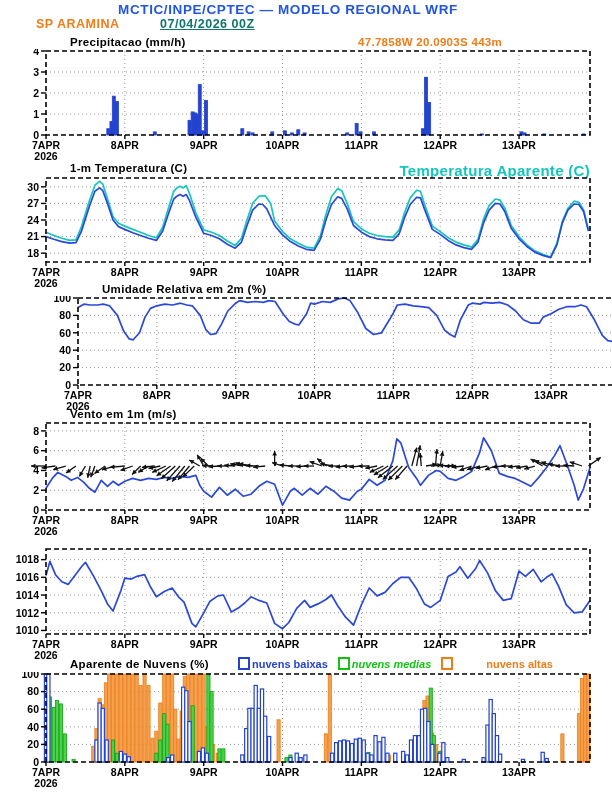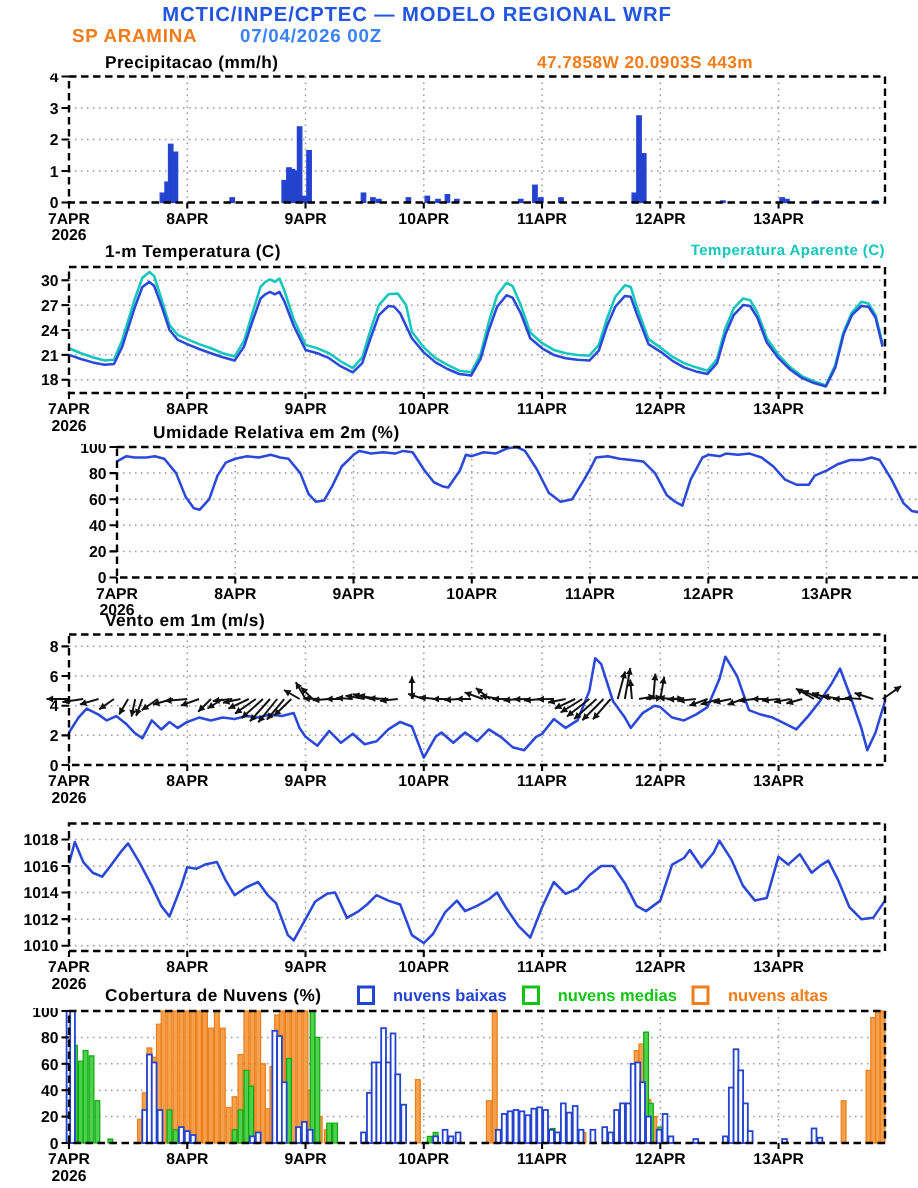--- a/index.html
+++ b/index.html
@@ -1,38 +1,38 @@
 <!DOCTYPE html>
 <html><head>
 <meta charset="utf-8">
 <style>
   html,body{margin:0;padding:0;background:#fff;}
   #page{position:relative;width:612px;height:792px;background:#fff;overflow:hidden;
         font-family:"Liberation Sans",sans-serif;font-weight:bold;}
-  .hdr1{position:absolute;top:2px;left:2px;width:552px;text-align:center;
+  .hdr1{position:absolute;top:2px;left:12px;width:552px;text-align:center;
         font-size:13.5px;letter-spacing:.6px;white-space:pre;}
-  .hdr2-station{position:absolute;top:17px;left:48px;font-size:12.5px;letter-spacing:.5px;}
+  .hdr2-station{position:absolute;top:17px;left:36px;font-size:12.5px;letter-spacing:.5px;}
   .hdr2-run{position:absolute;top:17px;left:160px;font-size:12.5px;letter-spacing:.5px;}
   .panel{position:absolute;left:0;width:612px;}
   .ptitle{position:absolute;top:0;left:70px;font-size:11.5px;letter-spacing:.3px;color:#000;white-space:nowrap;text-align:center;}
   .pannot{position:absolute;top:0;left:358px;font-size:11.5px;letter-spacing:.3px;white-space:nowrap;}
-  .plegend-t{position:absolute;top:0;right:22px;font-size:10px;letter-spacing:.3px;white-space:nowrap;margin-left:24px;}
+  .plegend-t{position:absolute;top:0;right:22px;font-size:15px;letter-spacing:.3px;white-space:nowrap;margin-left:24px;}
   .cl-legend{position:absolute;top:0;left:238px;right:2px;font-size:11px;display:flex;gap:10px;white-space:nowrap;}
-  .cl-item{display:flex;align-items:center;gap:12px;}
+  .cl-item{display:flex;align-items:center;gap:2px;}
   .swatch{display:inline-block;width:8px;height:9px;background:#fff;border:2px solid #000;margin-top:-2px;}
   .panel svg{position:absolute;left:0;}
   svg text{font-family:"Liberation Sans",sans-serif;font-weight:bold;fill:#000;}
 </style>
 </head>
 <body>
 
 <div id="page">
   <div class="hdr1" style="color: rgb(34, 85, 224);">MCTIC/INPE/CPTEC — MODELO REGIONAL WRF</div>
   <span class="hdr2-station" style="color: rgb(240, 125, 24);">SP ARAMINA</span>
-  <span class="hdr2-run" style="color: #3b82f6;">07/04/2026 00Z</span>
+  <span class="hdr2-run" style="color: #0f766e; text-decoration: underline;">07/04/2026 00Z</span>
 
   <section class="panel" style="top:36px;height:126px;">
     <span class="ptitle">Precipitacao (mm/h)</span>
     <span class="pannot" style="color: rgb(240, 125, 24);">47.7858W 20.0903S 443m</span>
     <svg style="top:13px;" width="612" height="116">
         <rect x="46" y="2" width="544" height="84" fill="#fff"></rect>
         <line x1="46" y1="65" x2="590" y2="65" stroke="#999999" stroke-width="1" stroke-dasharray="1 3"></line>
         <line x1="46" y1="44" x2="590" y2="44" stroke="#999999" stroke-width="1" stroke-dasharray="1 3"></line>
         <line x1="46" y1="23" x2="590" y2="23" stroke="#999999" stroke-width="1" stroke-dasharray="1 3"></line>
         <line x1="124.84057971014492" y1="2" x2="124.84057971014492" y2="86" stroke="#999999" stroke-width="1" stroke-dasharray="1 3"></line>
@@ -443,33 +443,33 @@
         <line x1="361.3623188405797" y1="87" x2="361.3623188405797" y2="91" stroke="#000" stroke-width="1.4"></line>
         <text x="361.3623188405797" y="101" text-anchor="middle" font-size="10.5">11APR</text>
         <line x1="440.2028985507246" y1="87" x2="440.2028985507246" y2="91" stroke="#000" stroke-width="1.4"></line>
         <text x="440.2028985507246" y="101" text-anchor="middle" font-size="10.5">12APR</text>
         <line x1="519.0434782608695" y1="87" x2="519.0434782608695" y2="91" stroke="#000" stroke-width="1.4"></line>
         <text x="519.0434782608695" y="101" text-anchor="middle" font-size="10.5">13APR</text>
       </svg>
   </section>
 
   <section class="panel" style="top:658px;height:134px;">
-    <span class="ptitle">Cobertura de Nuvens (%)</span>
+    <span class="ptitle">Aparente de Nuvens (%)</span>
     <span class="cl-legend">
       <span class="cl-item">
           <span class="swatch" style="border-color: rgb(36, 67, 207);"></span>
           <span style="color: rgb(36, 67, 207);">nuvens baixas</span>
         </span>
       <span class="cl-item">
           <span class="swatch" style="border-color: rgb(18, 196, 18);"></span>
-          <span style="color: rgb(18, 196, 18);">nuvens medias</span>
+          <span style="color: rgb(18, 196, 18); font-style: italic;">nuvens medias</span>
         </span>
       <span class="cl-item">
           <span class="swatch" style="border-color: rgb(240, 125, 24);"></span>
-          <span style="color: rgb(240, 125, 24);">nuvens altas</span>
+          <span style="color: rgb(240, 125, 24); margin-left: 31px;">nuvens altas</span>
         </span>
     </span>
     <svg style="top:14px;" width="612" height="120">
         <rect x="46" y="2" width="544" height="88" fill="#fff"></rect>
         <line x1="46" y1="72.4" x2="590" y2="72.4" stroke="#999999" stroke-width="1" stroke-dasharray="1 3"></line>
         <line x1="46" y1="54.8" x2="590" y2="54.8" stroke="#999999" stroke-width="1" stroke-dasharray="1 3"></line>
         <line x1="46" y1="37.2" x2="590" y2="37.2" stroke="#999999" stroke-width="1" stroke-dasharray="1 3"></line>
         <line x1="46" y1="19.6" x2="590" y2="19.6" stroke="#999999" stroke-width="1" stroke-dasharray="1 3"></line>
         <line x1="124.84057971014492" y1="2" x2="124.84057971014492" y2="90" stroke="#999999" stroke-width="1" stroke-dasharray="1 3"></line>
         <line x1="203.68115942028984" y1="2" x2="203.68115942028984" y2="90" stroke="#999999" stroke-width="1" stroke-dasharray="1 3"></line>

